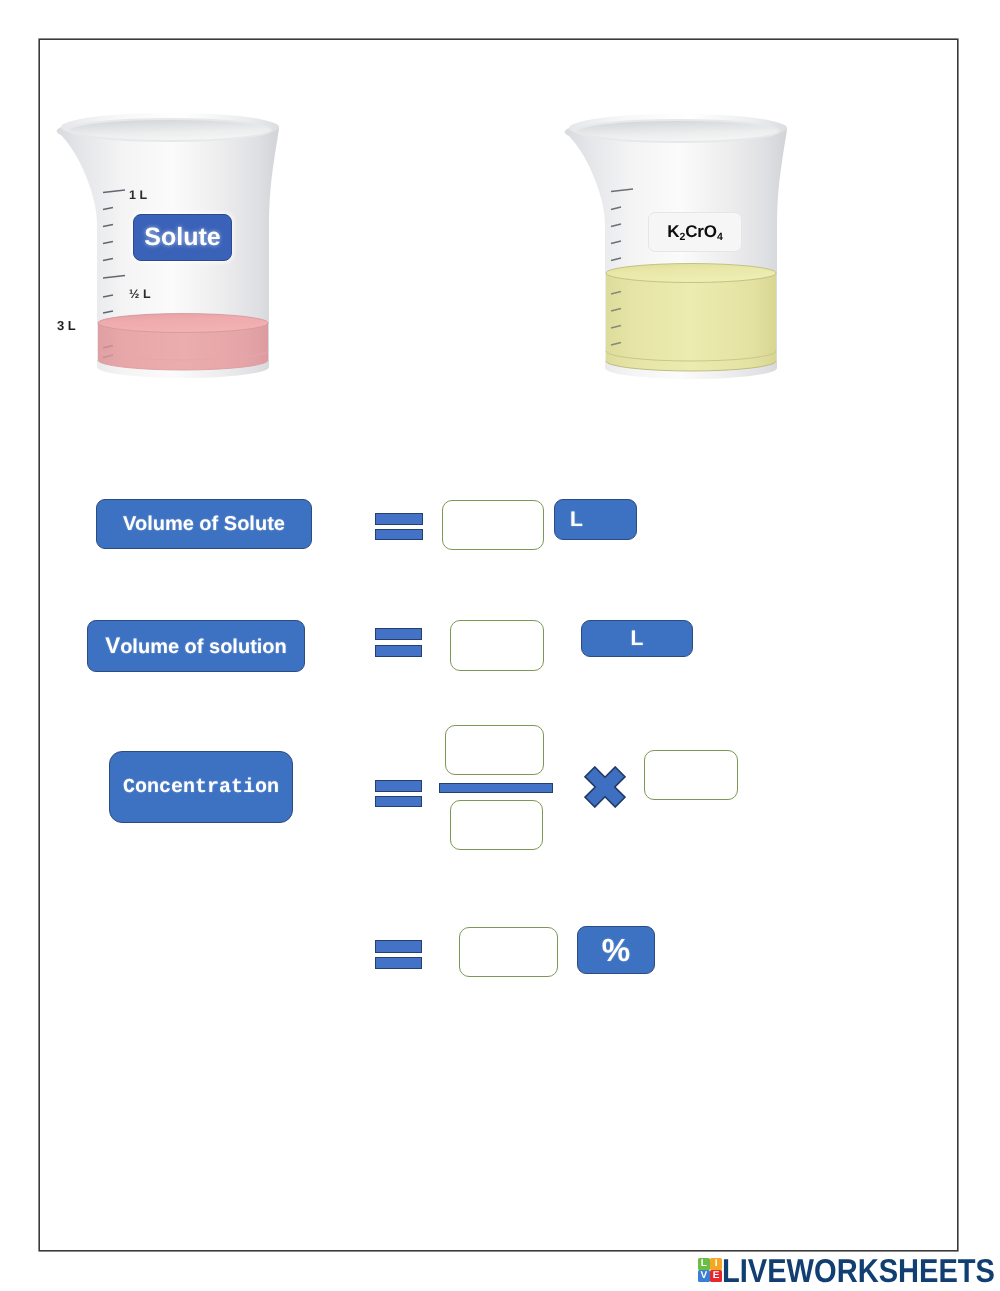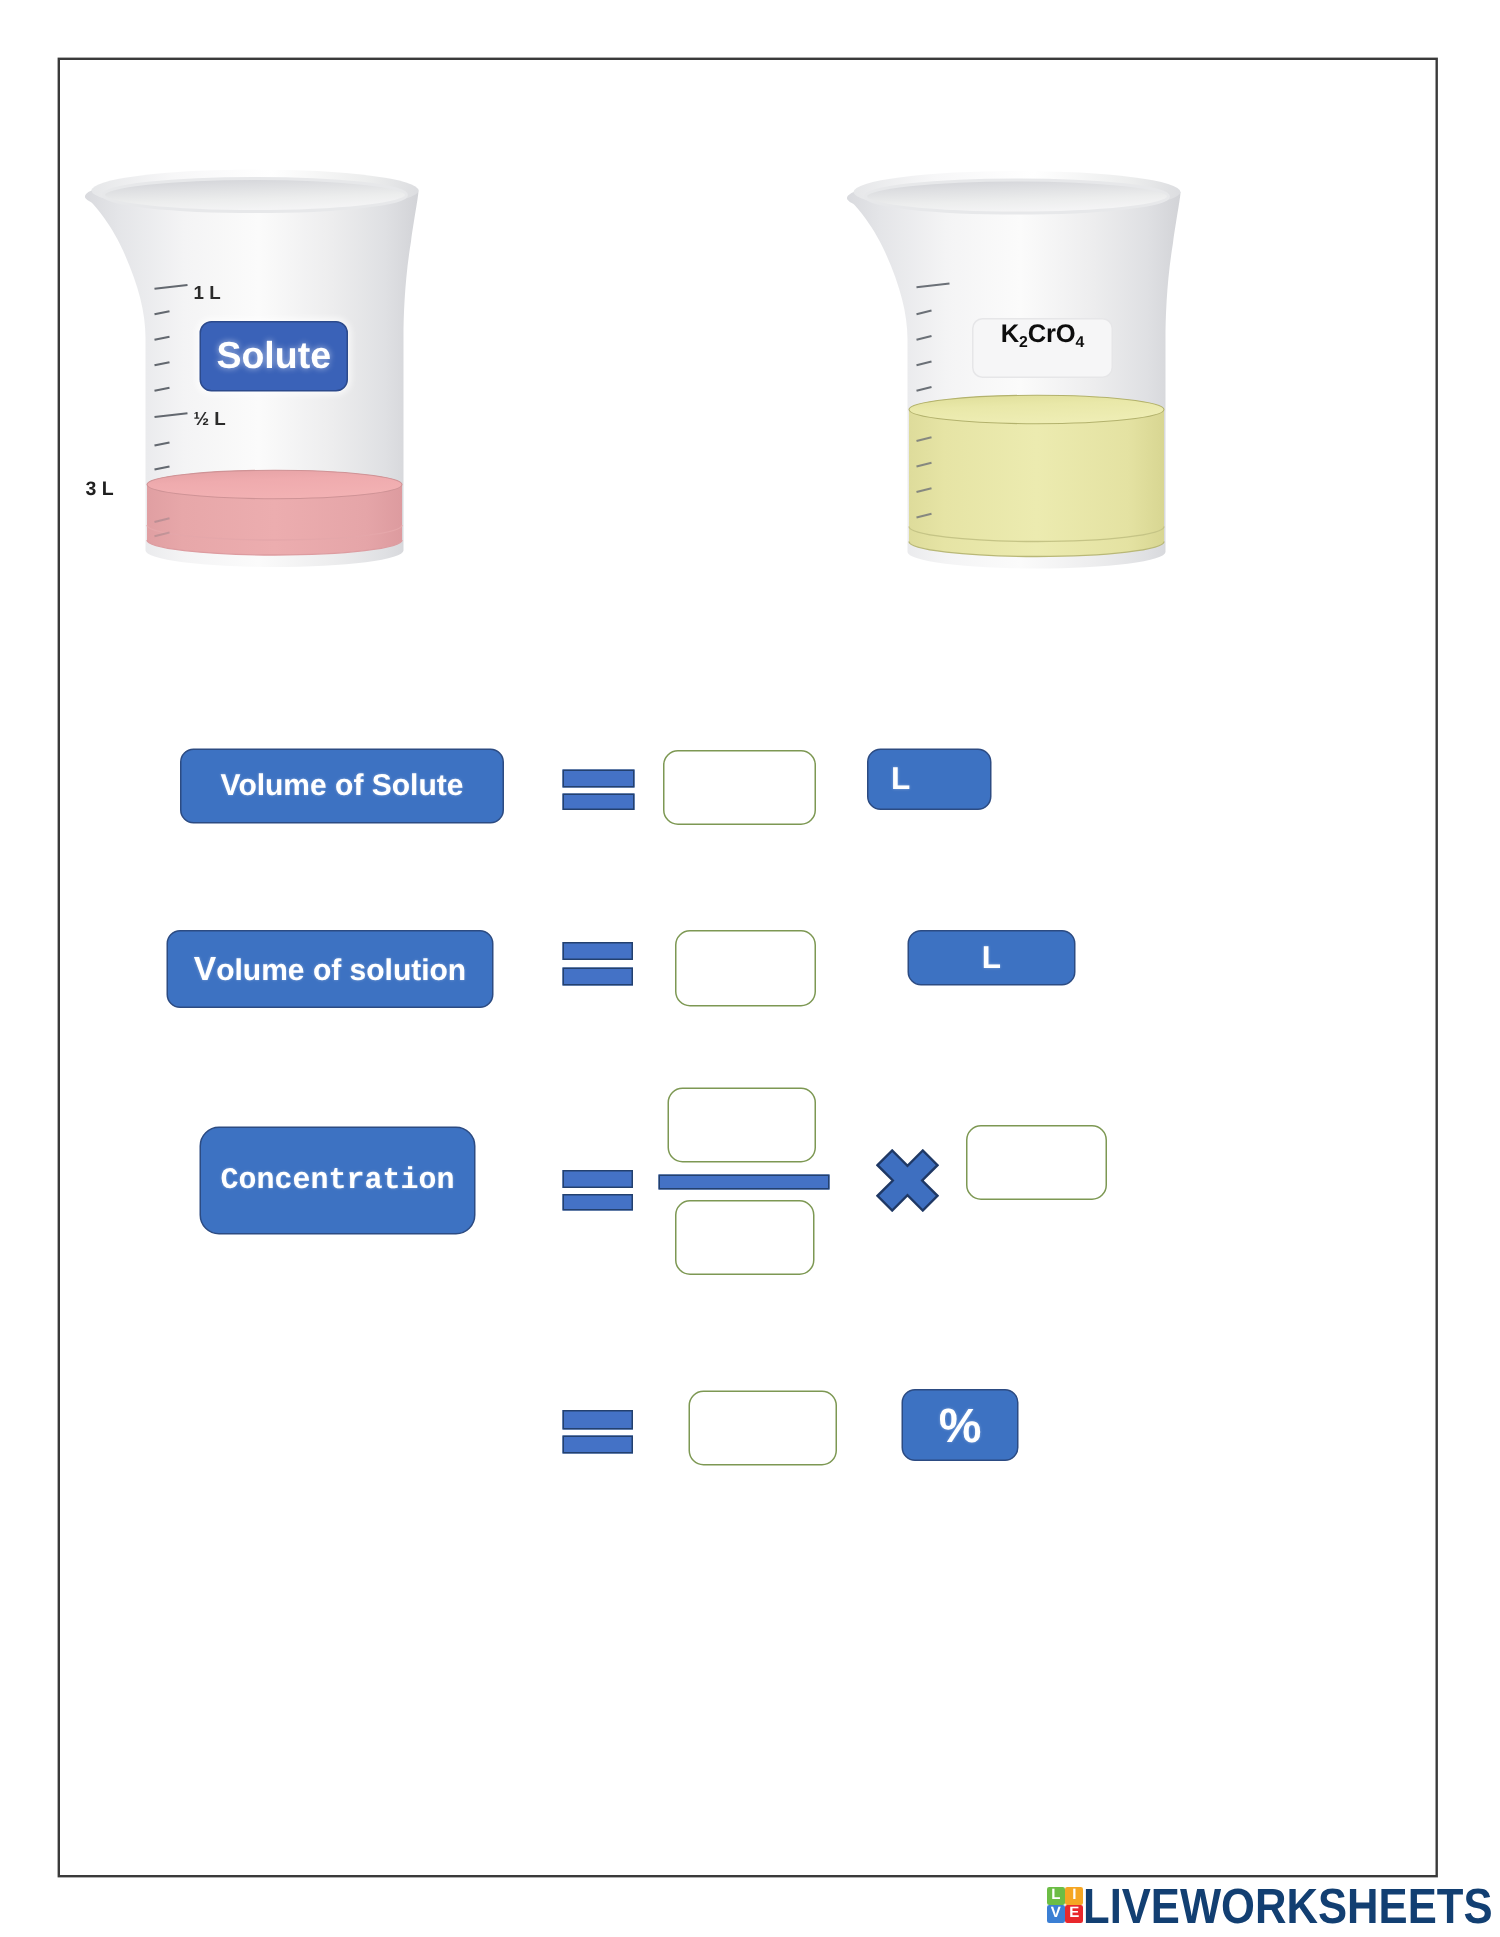--- a/index.html
+++ b/index.html
@@ -4,37 +4,37 @@
 <style>
   html,body{margin:0;padding:0;}
   body{width:1000px;height:1291px;background:#fff;font-family:"Liberation Sans",sans-serif;overflow:hidden;-webkit-font-smoothing:antialiased;text-rendering:geometricPrecision;}
   .page{position:absolute;left:0;top:0;width:1000px;height:1181px;background:#fff;}
   .sheet-border{position:absolute;left:0;top:0;}
 
   
   .bluebox{position:absolute;background:#3d72c2;border:1.15px solid #2c4b82;
     border-radius:9px;box-sizing:border-box;color:#fff;font-weight:bold;
     display:flex;align-items:center;justify-content:center;
-    text-shadow:0 0 2px rgba(255,255,255,0.35);margin-left:24px;}
+    text-shadow:0 0 2px rgba(255,255,255,0.35);}
   .bigcap{display:inline-block;}
   .bigcap::first-letter{font-size:1.12em;}
   .inputbox{position:absolute;background:#fff;border:1.4px solid #7d9853;border-radius:10px;box-sizing:border-box;}
   .eqbar{position:absolute;background:#4472c6;border:1.2px solid #23406e;box-sizing:border-box;}
   .fracbar{position:absolute;background:#4472c6;border:1.2px solid #23406e;box-sizing:border-box;}
 
   
   .beaker{position:absolute;}
   .scale-text{position:absolute;font-family:"Liberation Sans",sans-serif;font-weight:bold;font-size:12.5px;color:#2b2b2b;line-height:1;white-space:nowrap;}
   .scale-text.outside{color:#1f1f1f;font-size:13px;}
   .beaker-label{position:absolute;background:#3a62b8;border:1.3px solid #2c4a8c;border-radius:8px;
     display:flex;align-items:center;justify-content:center;box-sizing:border-box;
     color:#fff;font-weight:bold;font-size:25px;text-shadow:0 0 4px rgba(255,255,255,0.6);
     box-shadow:0 0 4px 2px rgba(255,255,255,0.65);}
   .formula-label{position:absolute;background:#f6f6f7;border:1px solid #e6e6e8;border-radius:7px;
-    display:flex;justify-content:center;box-sizing:border-box;
+    display:flex;align-items:center;justify-content:center;box-sizing:border-box;
     color:#0d0d0d;font-weight:bold;font-size:17px;letter-spacing:-0.1px;}
   .formula-label sub{font-size:0.62em;vertical-align:baseline;position:relative;top:0.28em;}
   .lw-logo{position:absolute;display:flex;align-items:center;}
   .lw-grid{display:grid;grid-template-columns:1fr 1fr;grid-template-rows:1fr 1fr;width:24px;height:24px;gap:0.6px;}
   .lw-cell{display:flex;align-items:center;justify-content:center;color:#fff;font-weight:bold;font-size:10px;line-height:1;font-family:"Liberation Sans",sans-serif;border-radius:1.5px;}
   .lw-word{font-family:"Liberation Sans",sans-serif;font-weight:bold;color:#123f72;font-size:33px;letter-spacing:0px;line-height:1;transform:scaleX(0.881) translateY(-4px);transform-origin:left center;white-space:nowrap;}
 </style>
 </head>
 <body>
 
@@ -104,21 +104,21 @@
       <path d="M48,208 L58,206"></path>
       <path d="M48,243 L58,240.5" opacity="0.3"></path>
       <path d="M48,252.5 L58,250" opacity="0.26"></path>
     </g>
 
     <ellipse cx="115" cy="22" rx="109" ry="14" fill="url(#b1rim)"></ellipse>
     <ellipse cx="115" cy="25" rx="101" ry="11" fill="url(#b1cav)"></ellipse>
     <path d="M14,25 A101,11 0 0 1 216,25 A101,11 0 0 1 14,25 Z" fill="none" stroke="#e7e8ea" stroke-width="2"></path>
   </svg>
   <div class="scale-text" style="left:129px;top:189px;">1 L</div>
-  <div class="scale-text" style="left:129px;top:273px;">½ L</div>
+  <div class="scale-text" style="left:129px;top:288px;">½ L</div>
   <div class="scale-text outside" style="left:57px;top:319px;">3 L</div>
   <div class="beaker-label" style="left:133px;top:214px;width:99px;height:47px;">
     <span>Solute</span>
   </div>
 
   <svg class="beaker" style="left:563px;top:106px;width:235px;height:285px" viewBox="0 0 235 285">
     <defs>
       <linearGradient id="b2glass" x1="0" y1="0" x2="1" y2="0">
         <stop offset="0" stop-color="#d9dade"></stop>
         <stop offset="0.10" stop-color="#e4e5e8"></stop>

